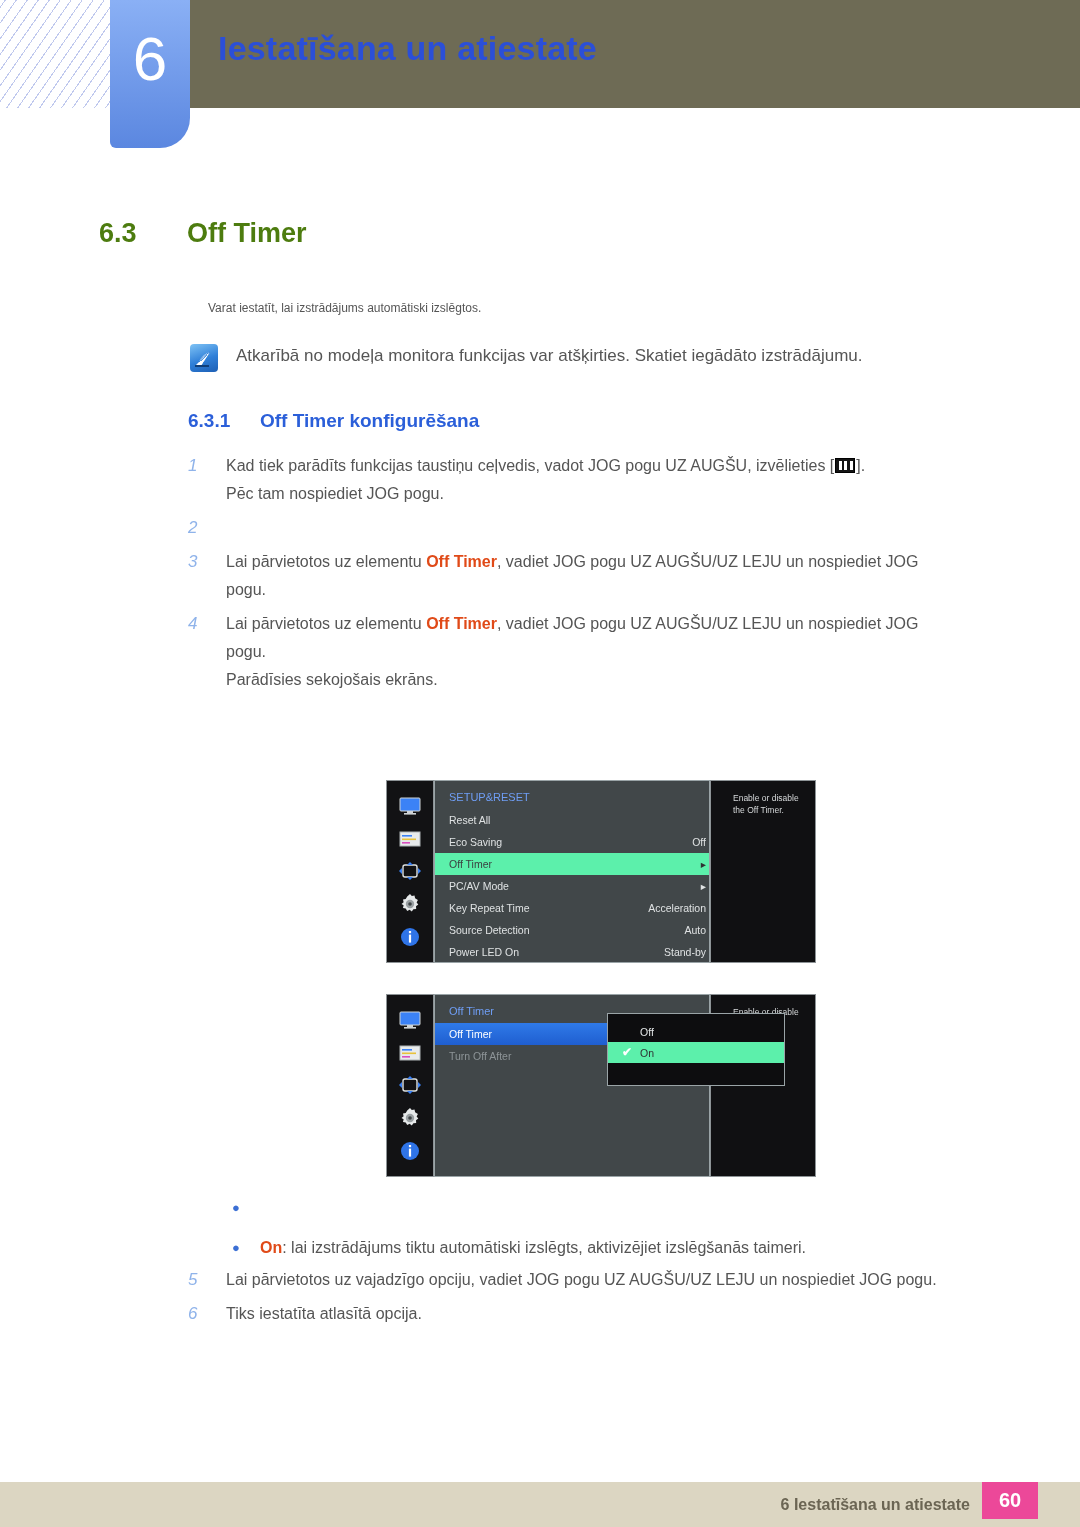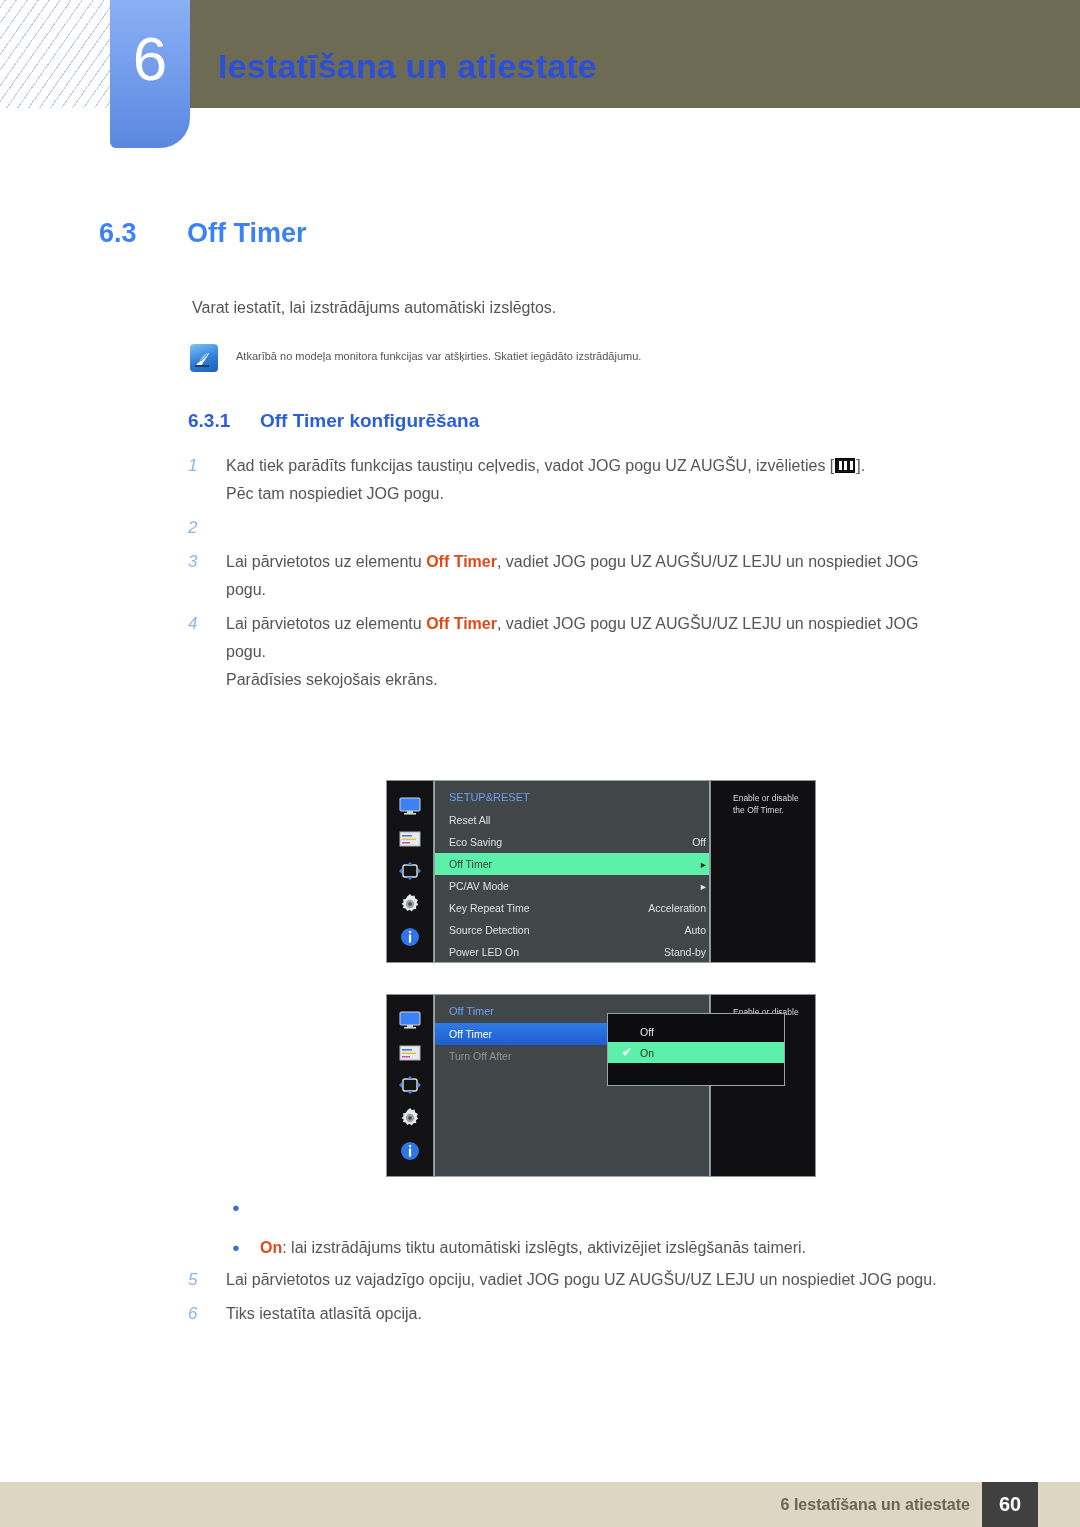--- a/index.html
+++ b/index.html
@@ -44,66 +44,66 @@
   }
   .chapter-num {
     position: absolute; top: 28px; left: 0;
     width: 80px;
     text-align: center;
     font-size: 62px; line-height: 62px;
     color: #ffffff;
     font-weight: 400;
   }
   .chapter-title {
-    position: absolute; top: 46px; left: 218px;
+    position: absolute; top: 28px; left: 218px;
     font-size: 34px; line-height: 40px;
     font-weight: bold;
     color: #2b4fd8;
     letter-spacing: .2px;
   }
 
   
   .h2 {
     position: absolute; top: 216px; left: 99px;
     font-size: 27px; line-height: 34px;
     font-weight: bold;
-    color: #3b82f6;
+    color: #4d7c0f;
   }
   .h2 .num { display: inline-block; width: 88px; }
 
   .h3 {
     position: absolute; top: 408px; left: 188px;
     font-size: 19px; line-height: 26px;
     font-weight: bold;
     color: #2b5fd9;
   }
   .h3 .num { display: inline-block; width: 72px; }
 
   
   .intro {
-    position: absolute; top: 296px; left: 192px;
-    font-size: 16px; line-height: 24px;
+    position: absolute; top: 296px; left: 208px;
+    font-size: 12px; line-height: 24px;
     color: #555555;
   }
 
   .note {
     position: absolute; top: 342px; left: 190px;
     width: 800px;
     display: flex; align-items: flex-start; gap: 18px;
   }
   .note-icon {
     width: 28px; height: 28px; flex: 0 0 28px;
     border-radius: 4px;
     background: linear-gradient(160deg, #7fc3f5 0%, #2f7fd8 55%, #1d5fb5 100%);
     position: relative; overflow: hidden;
     margin-top: 2px;
   }
   .note-icon svg { position: absolute; top: 3px; left: 3px; }
   .note-text {
-    font-size: 11px; line-height: 22px; color: #555555;
+    font-size: 17px; line-height: 22px; color: #555555;
     padding-top: 3px;
   }
 
   
   .steps {
     position: absolute; left: 188px; top: 452px;
     width: 812px;
   }
   .step {
     display: flex; align-items: flex-start;
@@ -252,22 +252,22 @@
     width: 1080px; height: 45px;
     background: #dcd6c2;
   }
   .footer-text {
     position: absolute; right: 110px; top: 13px;
     font-size: 16px; line-height: 20px;
     color: #6b6553; font-weight: bold;
   }
   .footer-page {
     position: absolute; right: 42px; top: 0;
-    width: 56px; height: 45px;
-    background: #404040;
+    width: 56px; height: 37px;
+    background: #ec4899;
     color: #ffffff;
     font-size: 20px; font-weight: bold;
     display: flex; align-items: center; justify-content: center;
   }
 </style>
 </head>
 <body>
 
 <div class="header">
   <div class="hatch"></div>

